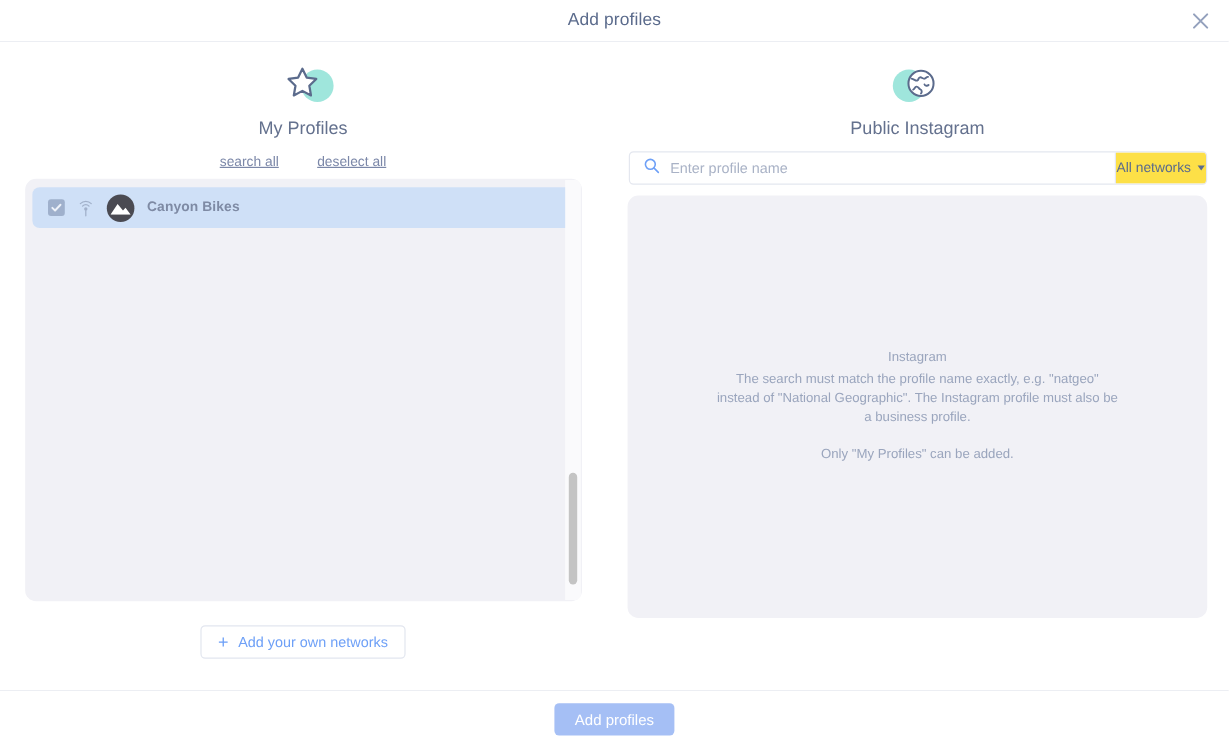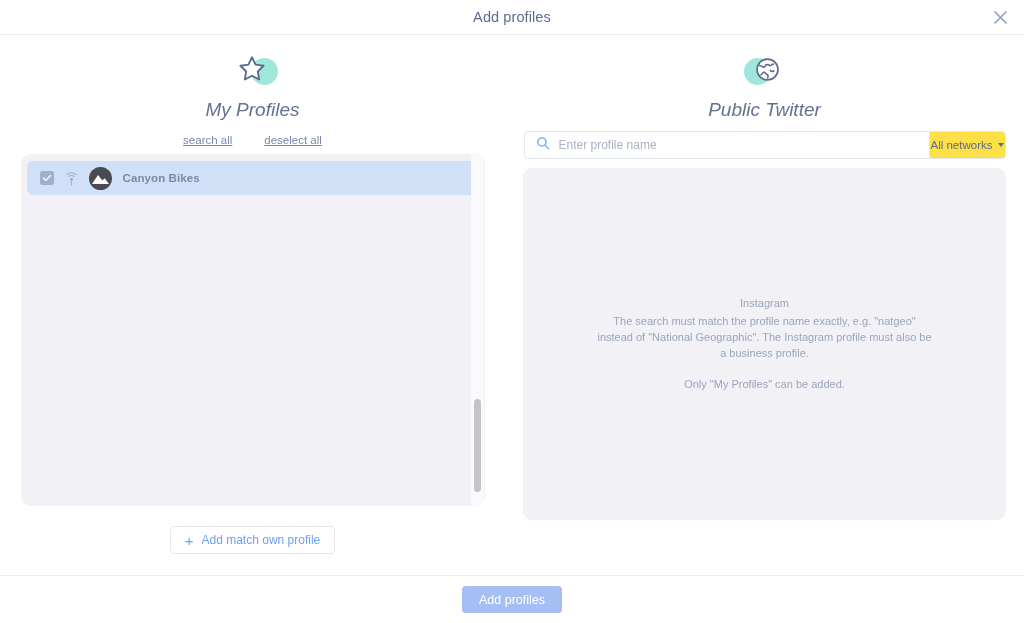--- a/index.html
+++ b/index.html
@@ -94,23 +94,22 @@
   .blob-left  { left: 9px; }
   .sec-glyph {
     position: absolute;
     left: 14px;
     top: 2px;
   }
   .sec-glyph-globe { left: 19px; top: 4px; }
 
   .sec-title {
     margin-top: 7px;
-    font-size: 19px;
+    font-size: 15px;
     color: #64718e;
-    font-style: italic;
   }
 
   
   .select-links {
     margin-top: 13px;
     display: flex;
     gap: 32px;
     font-size: 11.5px;
   }
   .select-links a {
@@ -390,38 +389,38 @@
           </span>
         </div>
 
         <div class="sb-track">
           <div class="sb-thumb"></div>
         </div>
       </div>
 
       <button class="add-own-btn">
         <span class="plus">+</span>
-        <span>Add match own profile</span>
+        <span>Add your own networks</span>
       </button>
     </div>
 
     <div class="col col-right">
 
       <div class="sec-icon">
         <div class="blob blob-left"></div>
         <div class="sec-glyph sec-glyph-globe">
           <svg width="27" height="27" viewBox="0 0 24 24">
             <circle cx="12" cy="12" r="9.3" fill="#ffffff" stroke="#5b6b8c" stroke-width="1.5"></circle>
             <path d="M5 8.5c2 .4 3 1.8 4.2 1.4 1.3-.5.6-2.2 2-2.4 1.4-.2 2 1.2 3.4 1 1.1-.2 1.4-1.5 2.6-1.3
                      M6.2 16.6c1.3-.4 1.1-2 2.4-2.2 1.5-.2 1.6 1.6 2.9 2 1.2.4 1.3 2.1.5 3.1
                      M17.6 13.2c-.9.9-2.6.6-3-.4" stroke="#5b6b8c" stroke-width="1.4" fill="none" stroke-linecap="round" stroke-linejoin="round"></path>
           </svg>
         </div>
       </div>
-      <div class="sec-title">Public Twitter</div>
+      <div class="sec-title">Public Instagram</div>
 
       <div class="search-row">
         <div class="search-box">
           <span>
             <svg width="14" height="14" viewBox="0 0 16 16">
               <circle cx="6.8" cy="6.8" r="4.7" stroke="#6ea0f7" stroke-width="1.5" fill="none"></circle>
               <path d="M10.4 10.4 L14.4 14.4" stroke="#6ea0f7" stroke-width="1.5" stroke-linecap="round"></path>
             </svg>
           </span>
           <input class="search-input" type="text" placeholder="Enter profile name" style="">

